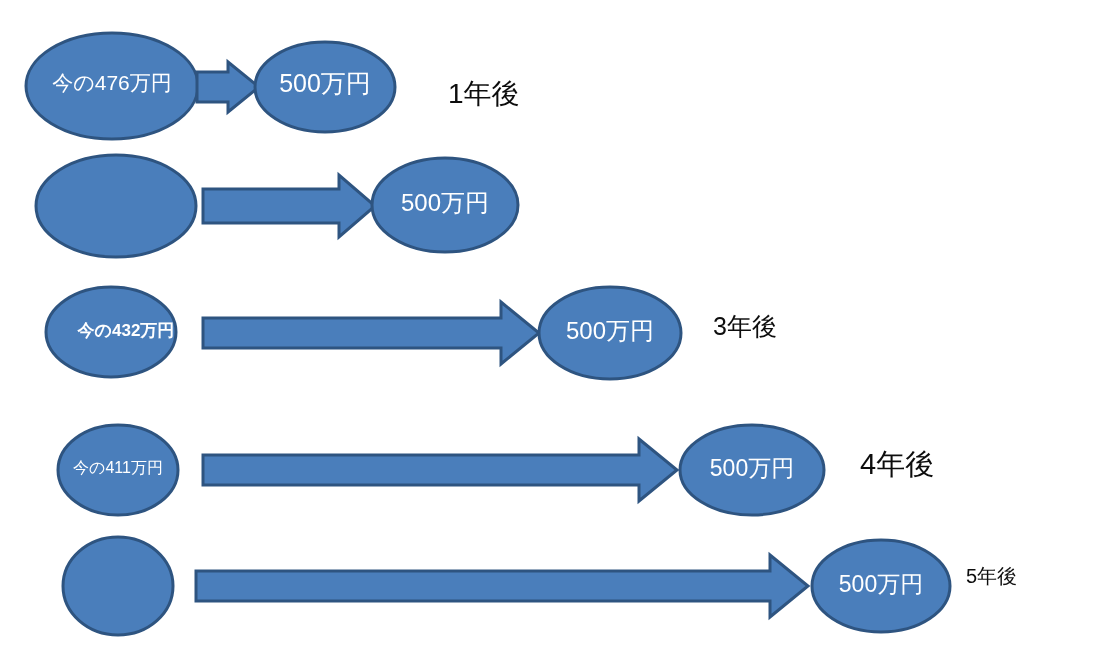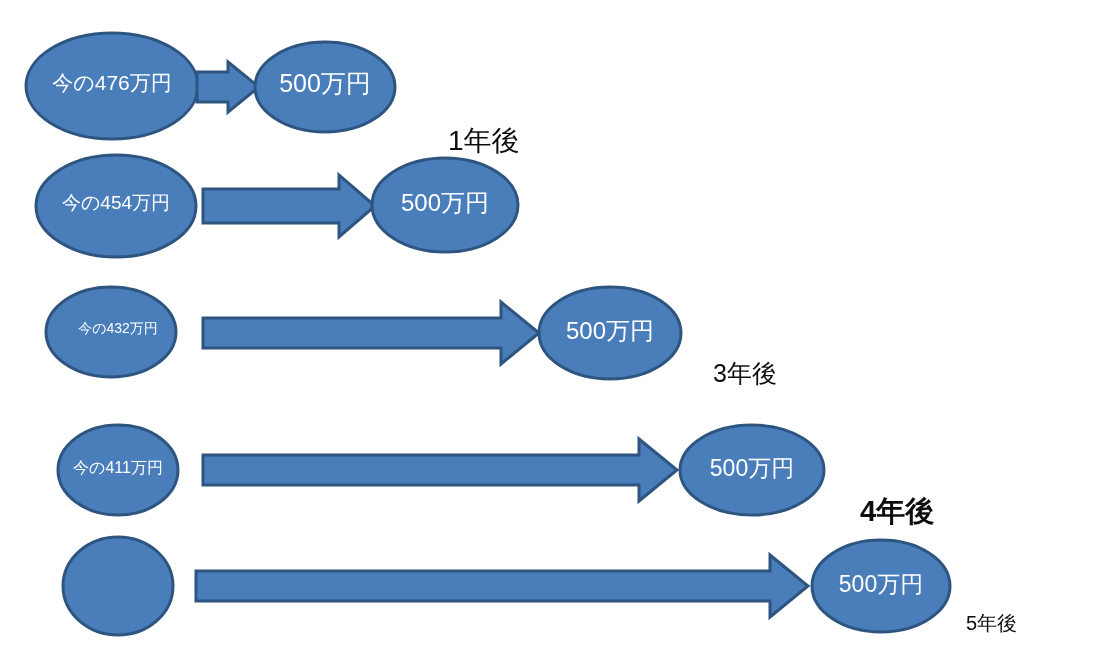--- a/index.html
+++ b/index.html
@@ -33,21 +33,20 @@
     line-height: 1.12;
     white-space: pre;
     pointer-events: none;
     font-family: "Liberation Sans", "DejaVu Sans", sans-serif;
   }
   .year-label {
     position: absolute;
     color: #0d0d0d;
     font-family: "Liberation Sans", "DejaVu Sans", sans-serif;
     white-space: nowrap;
-    margin-top: 47px;
   }
 </style>
 </head>
 <body>
 
 <div id="canvas">
 
   <svg class="row-svg" viewBox="0 0 1100 654">
     <ellipse cx="112" cy="86" rx="86" ry="53" fill="#4a7ebb" stroke="#2e5480" stroke-width="3"></ellipse>
     <polygon points="197,72 228,72 228,62 259,87 228,112 228,102 197,102" fill="#4a7ebb" stroke="#2e5480" stroke-width="3" stroke-linejoin="miter"></polygon>
@@ -55,40 +54,39 @@
   </svg>
   <div class="ellipse-label" style="left:32px; top:71px; width:160px; font-size:21px;">今の476万円</div>
   <div class="ellipse-label" style="left:257px; top:69px; width:136px; font-size:25px;">500万円</div>
   <div class="year-label" style="left:448px; top:75px; font-size:28px;">1年後</div>
 
   <svg class="row-svg" viewBox="0 0 1100 654">
     <ellipse cx="116" cy="206" rx="80" ry="51" fill="#4a7ebb" stroke="#2e5480" stroke-width="3"></ellipse>
     <polygon points="203,189 339,189 339,175 375,206 339,237 339,223 203,223" fill="#4a7ebb" stroke="#2e5480" stroke-width="3" stroke-linejoin="miter"></polygon>
     <ellipse cx="445" cy="205" rx="73" ry="47" fill="#4a7ebb" stroke="#2e5480" stroke-width="3"></ellipse>
   </svg>
-  <div class="ellipse-label" style="left:40px; top:192px; width:152px; font-size:19px;">今の454万円</div>
   <div class="ellipse-label" style="left:377px; top:190px; width:136px; font-size:24px;">500万円</div>
 
   <svg class="row-svg" viewBox="0 0 1100 654">
     <ellipse cx="111" cy="332" rx="65" ry="45" fill="#4a7ebb" stroke="#2e5480" stroke-width="3"></ellipse>
     <polygon points="203,318 501,318 501,302 539,333 501,364 501,348 203,348" fill="#4a7ebb" stroke="#2e5480" stroke-width="3" stroke-linejoin="miter"></polygon>
     <ellipse cx="610" cy="333" rx="71" ry="46" fill="#4a7ebb" stroke="#2e5480" stroke-width="3"></ellipse>
   </svg>
-  <div class="ellipse-label" style="left:48px; top:321px; width:140px; font-size:14px;">今の432万円</div>
+  <div class="ellipse-label" style="left:56px; top:321px; width:140px; font-size:17px;font-weight:bold;">今の432万円</div>
   <div class="ellipse-label" style="left:542px; top:318px; width:136px; font-size:24px;">500万円</div>
   <div class="year-label" style="left:713px; top:310px; font-size:25px;">3年後</div>
 
   <svg class="row-svg" viewBox="0 0 1100 654">
     <ellipse cx="118" cy="470" rx="60" ry="45" fill="#4a7ebb" stroke="#2e5480" stroke-width="3"></ellipse>
     <polygon points="203,455 639,455 639,439 677,470 639,501 639,485 203,485" fill="#4a7ebb" stroke="#2e5480" stroke-width="3" stroke-linejoin="miter"></polygon>
     <ellipse cx="752" cy="470" rx="72" ry="45" fill="#4a7ebb" stroke="#2e5480" stroke-width="3"></ellipse>
   </svg>
   <div class="ellipse-label" style="left:53px; top:459px; width:130px; font-size:16px;">今の411万円</div>
   <div class="ellipse-label" style="left:684px; top:456px; width:136px; font-size:23px;">500万円</div>
-  <div class="year-label" style="left:860px; top:445px; font-size:29px;font-weight:bold;">4年後</div>
+  <div class="year-label" style="left:860px; top:445px; font-size:29px;">4年後</div>
 
   <svg class="row-svg" viewBox="0 0 1100 654">
     <ellipse cx="118" cy="586" rx="55" ry="49" fill="#4a7ebb" stroke="#2e5480" stroke-width="3"></ellipse>
     <polygon points="196,571 770,571 770,555 808,586 770,617 770,601 196,601" fill="#4a7ebb" stroke="#2e5480" stroke-width="3" stroke-linejoin="miter"></polygon>
     <ellipse cx="881" cy="586" rx="69" ry="46" fill="#4a7ebb" stroke="#2e5480" stroke-width="3"></ellipse>
   </svg>
   <div class="ellipse-label" style="left:813px; top:572px; width:136px; font-size:23px;">500万円</div>
   <div class="year-label" style="left:966px; top:563px; font-size:20px;">5年後</div>
 
 </div>

